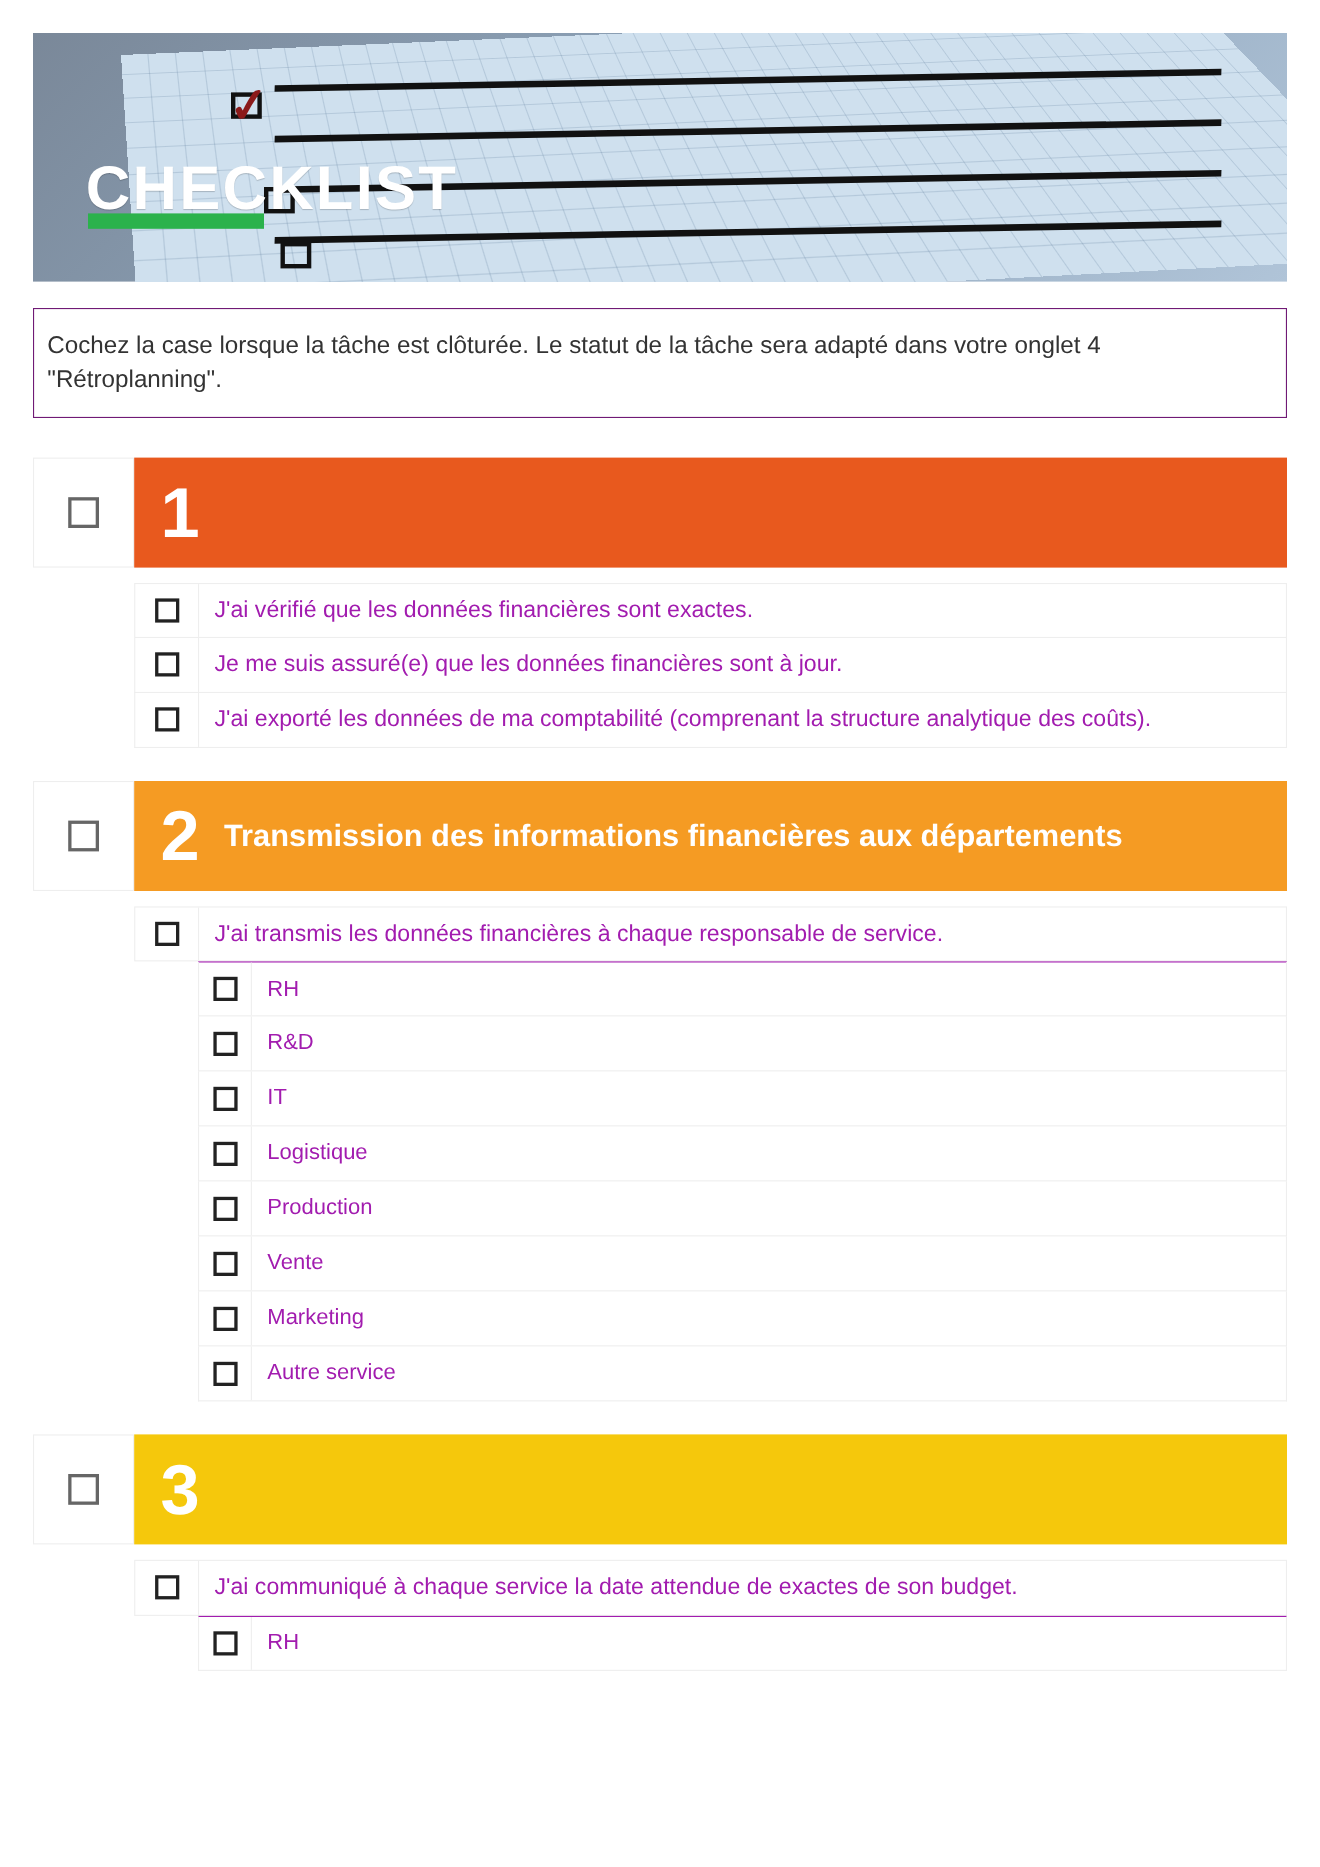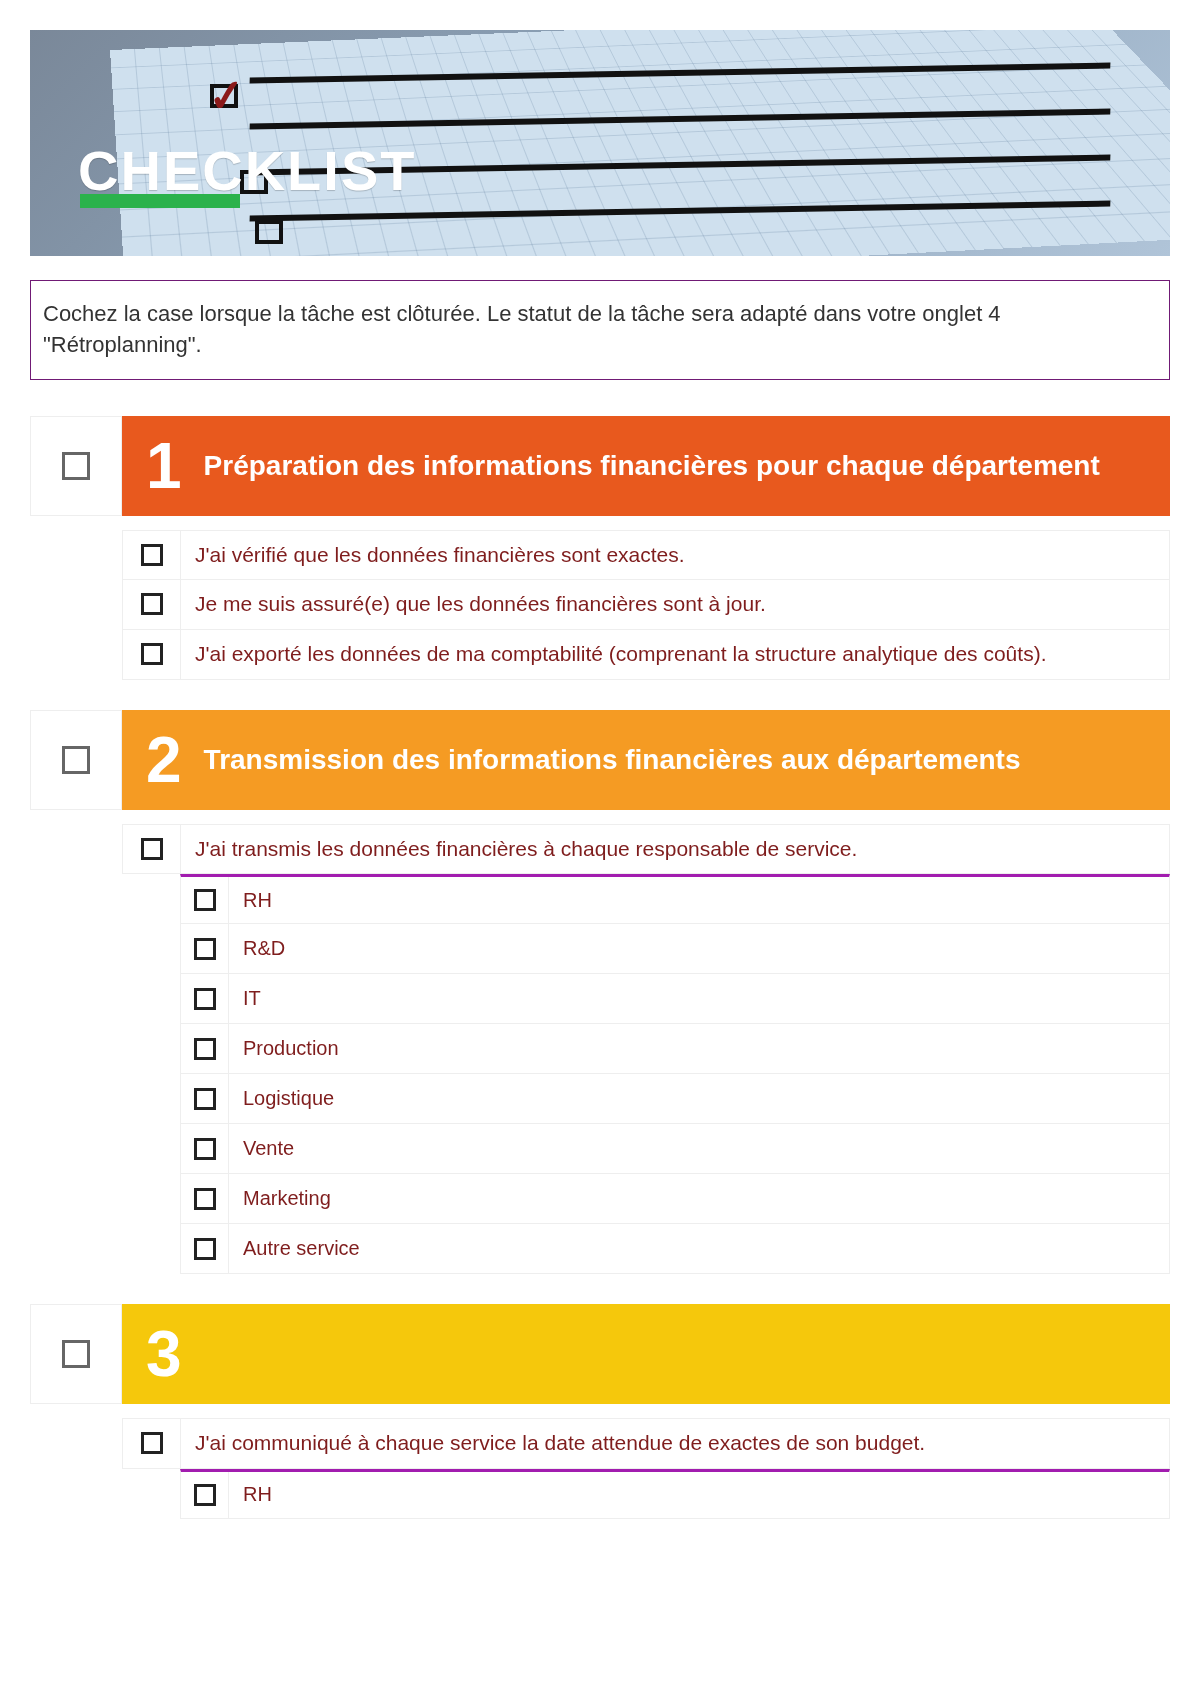--- a/index.html
+++ b/index.html
@@ -109,28 +109,28 @@
     .tasks .task-row:first-child { border-top: 1px solid #eee; }
     .task-cb {
       width: 58px;
       display:flex; align-items:center; justify-content:center;
       border-right: 1px solid #eee;
     }
     .task-label {
       flex:1;
       padding: 10px 14px;
       font-size: 21px;
-      color:#7f1d1d;
+      color:#a21caf;
       display:flex; align-items:center;
       line-height:1.35;
     }
     
     .subtasks { margin-left: 150px; }
     .subtasks .task-row { border-top:none; }
-    .subtasks .task-row:first-child { border-top:3px solid #a21caf; }
+    .subtasks .task-row:first-child { border-top:1px solid #a21caf; }
     .subtasks .task-cb { width:48px; }
     .subtasks .task-label { font-size: 20px; padding: 8px 14px; }
   </style>
 </head>
 <body>
 
 <div class="header-image">
   <div class="header-lines">
     <div></div>
       <div></div>
@@ -148,21 +148,20 @@
 <div class="intro">Cochez la case lorsque la tâche est clôturée. Le statut de la tâche sera adapté dans votre onglet 4 "Rétroplanning".</div>
 
 <div id="sections">
     <div class="section">
       <div class="section-header">
         <div class="section-checkbox-cell">
           <span class="checkbox-big"></span>
         </div>
         <div class="section-banner orange">
           <div class="section-num">1</div>
-          <div class="section-title">Préparation des informations financières pour chaque département</div>
         </div>
       </div>
       <div class="tasks">
         <div class="task-row">
           <div class="task-cb">
             <span class="checkbox"></span>
           </div>
           <div class="task-label">J'ai vérifié que les données financières sont exactes.</div>
         </div>
         <div class="task-row">
@@ -213,27 +212,27 @@
         <div class="task-row">
           <div class="task-cb">
             <span class="checkbox"></span>
           </div>
           <div class="task-label">IT</div>
         </div>
         <div class="task-row">
           <div class="task-cb">
             <span class="checkbox"></span>
           </div>
+          <div class="task-label">Logistique</div>
+        </div>
+        <div class="task-row">
+          <div class="task-cb">
+            <span class="checkbox"></span>
+          </div>
           <div class="task-label">Production</div>
-        </div>
-        <div class="task-row">
-          <div class="task-cb">
-            <span class="checkbox"></span>
-          </div>
-          <div class="task-label">Logistique</div>
         </div>
         <div class="task-row">
           <div class="task-cb">
             <span class="checkbox"></span>
           </div>
           <div class="task-label">Vente</div>
         </div>
         <div class="task-row">
           <div class="task-cb">
             <span class="checkbox"></span>

